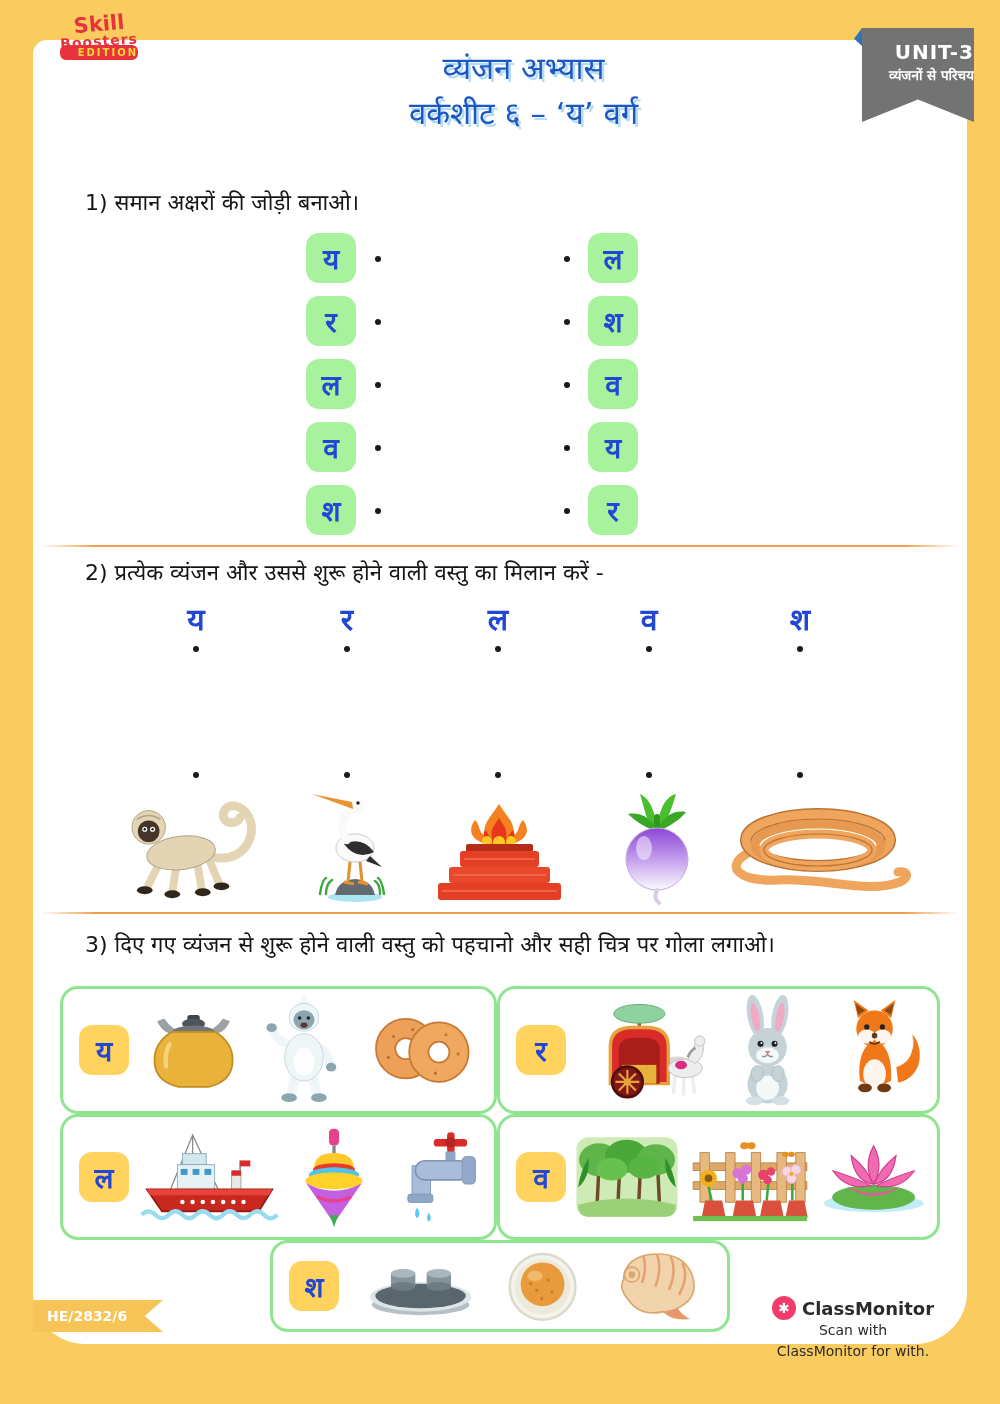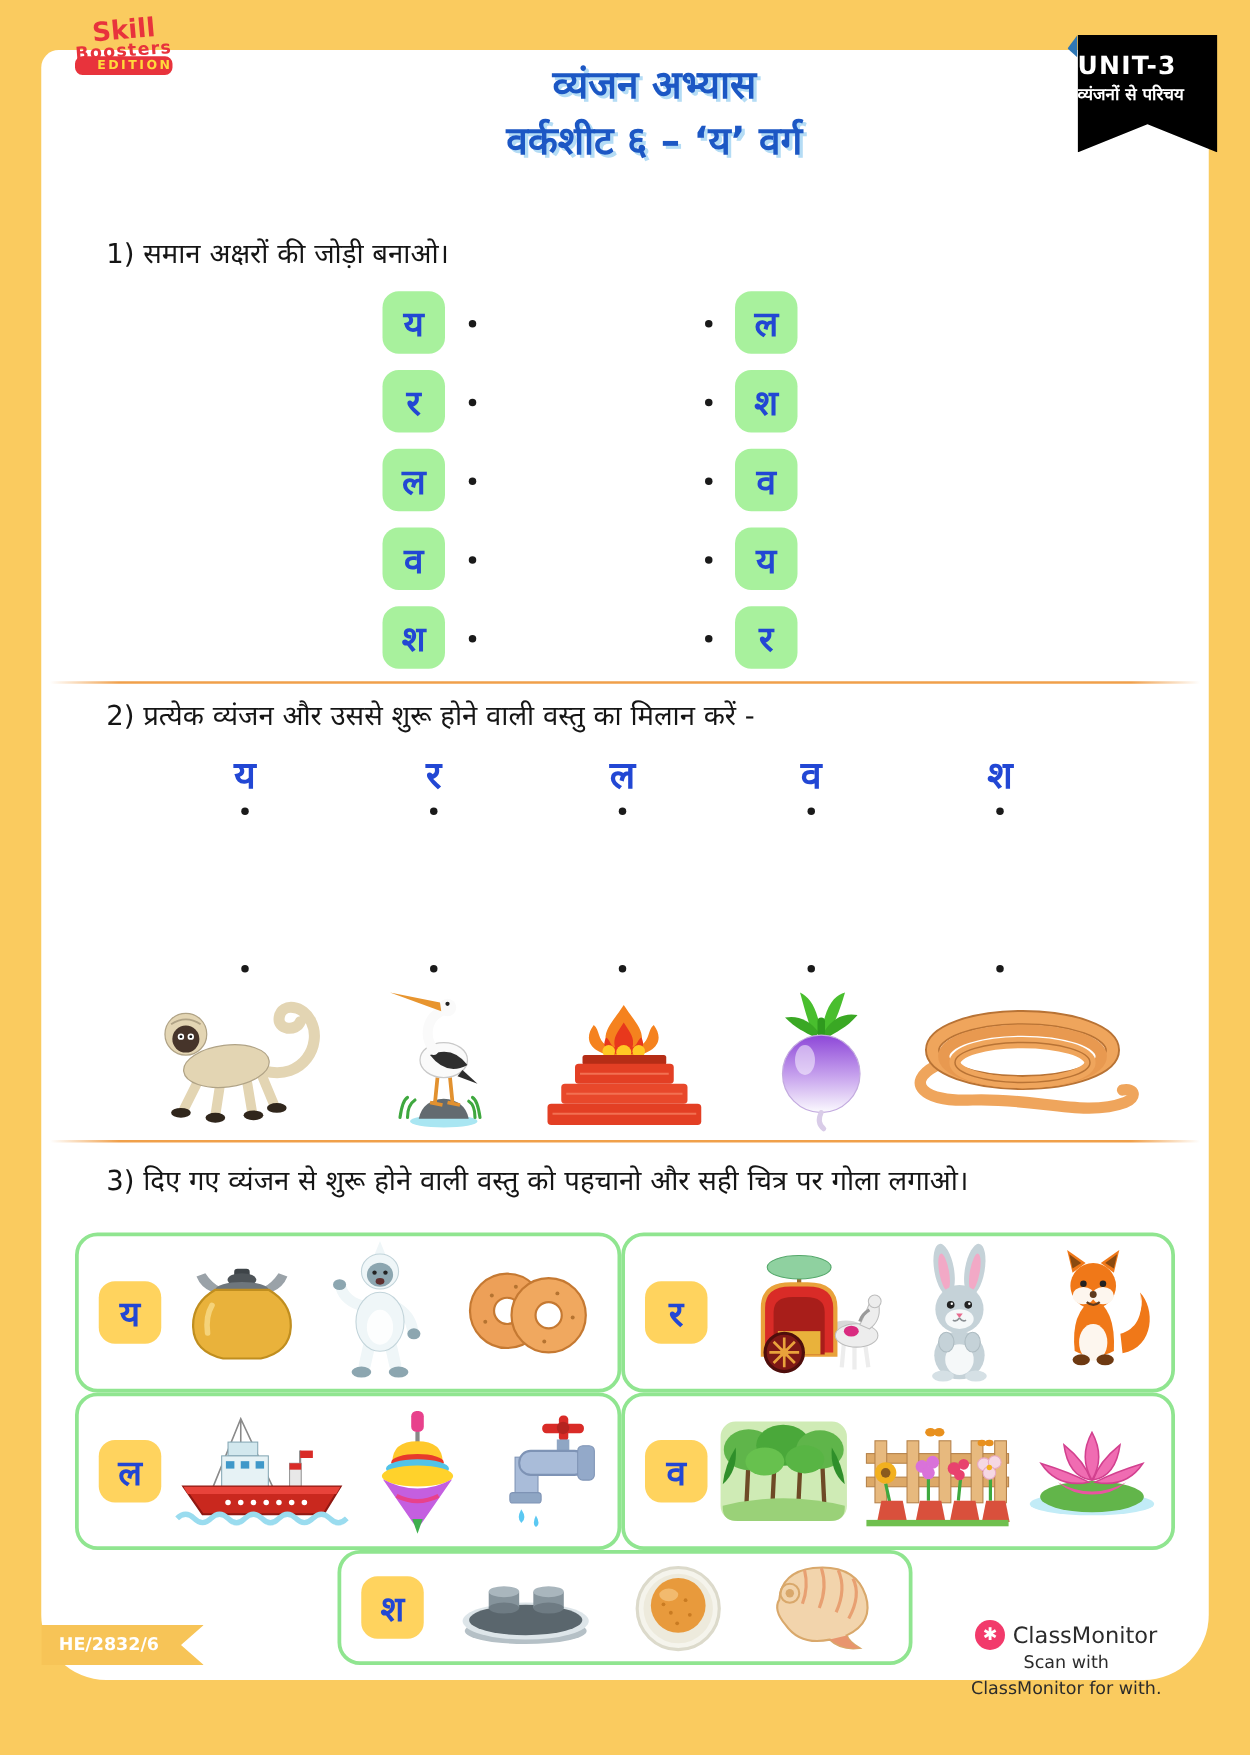--- a/index.html
+++ b/index.html
@@ -21,29 +21,29 @@
     display:flex;align-items:center;justify-content:center;
     box-shadow:0 6px 0 #8ED4F0;
   }
   .logo .cloud span{color:#fff;font-weight:bold;font-size:28px;font-style:italic;letter-spacing:1px;text-shadow:2px 2px 0 #1B6FB5;}
   .logo .edition{
     margin:-6px auto 0;width:78px;background:#E8333C;border-radius:8px;border:2px solid #fff;
     color:#FFD93B;font-size:10px;font-weight:bold;letter-spacing:2px;padding:2px 0;text-align:right;
   }
   .title{position:absolute;left:0;top:46px;width:1000px;text-align:center;z-index:2;}
   .title div{
-    color:#1C57C4;font-weight:bold;font-size:31px;line-height:1.45;
+    color:#1C57C4;font-weight:normal;font-size:31px;line-height:1.45;
     text-shadow:2.5px 2.5px 0 #B4DCF5;
     padding-left:47px;
   }
   .ribbon{
     position:absolute;left:862px;top:28px;width:112px;height:94px;z-index:4;
-    background:#000000;
+    background:#737373;
     clip-path:polygon(0 0,100% 0,100% 100%,50% 76%,0 100%);
-    text-align:left;color:#fff;
+    text-align:right;color:#fff;
   }
   .ribbon .u{font-weight:bold;font-size:20px;margin-top:12px;letter-spacing:1px;}
   .ribbon .s{font-size:13.5px;font-weight:bold;margin-top:2px;}
   .ribbon-fold{position:absolute;left:854px;top:28px;width:8px;height:18px;background:#2E77B5;
     clip-path:polygon(100% 0,100% 100%,0 60%);z-index:3;}
   
   .heading{position:absolute;color:#151515;font-size:22px;white-space:nowrap;}
   .divider{position:absolute;left:40px;width:920px;height:2px;
     background:linear-gradient(90deg,rgba(240,160,75,0),#F0A04B 6%,#F0A04B 94%,rgba(240,160,75,0));}
   .dot{position:absolute;width:6px;height:6px;border-radius:50%;background:#1a1a1a;}
@@ -71,21 +71,21 @@
   
   .code-ribbon{
     position:absolute;left:33px;top:1300px;width:130px;height:32px;background:#F7C457;
     clip-path:polygon(0 0,100% 0,86% 50%,100% 100%,0 100%);
     color:#fff;font-weight:bold;font-size:14px;display:flex;align-items:center;padding-left:14px;box-sizing:border-box;
   }
   .cm{position:absolute;left:748px;top:1296px;width:210px;text-align:center;}
   .cm .row{display:flex;align-items:center;justify-content:center;gap:6px;}
   .cm .ic{width:24px;height:24px;border-radius:50%;background:#F23A6B;color:#fff;
     display:flex;align-items:center;justify-content:center;font-size:14px;}
-  .cm .nm{color:#2b2b2b;font-weight:normal;font-size:18px;}
+  .cm .nm{color:#2b2b2b;font-weight:bold;font-size:18px;}
   .cm .sc{color:#2b2b2b;font-size:14px;line-height:1.5;}
 </style>
 </head>
 <body>
 
 <div class="card"></div>
 
 <div class="logo">
   <div class="skill">Skill</div>
   <div class="boosters">Boosters</div>

